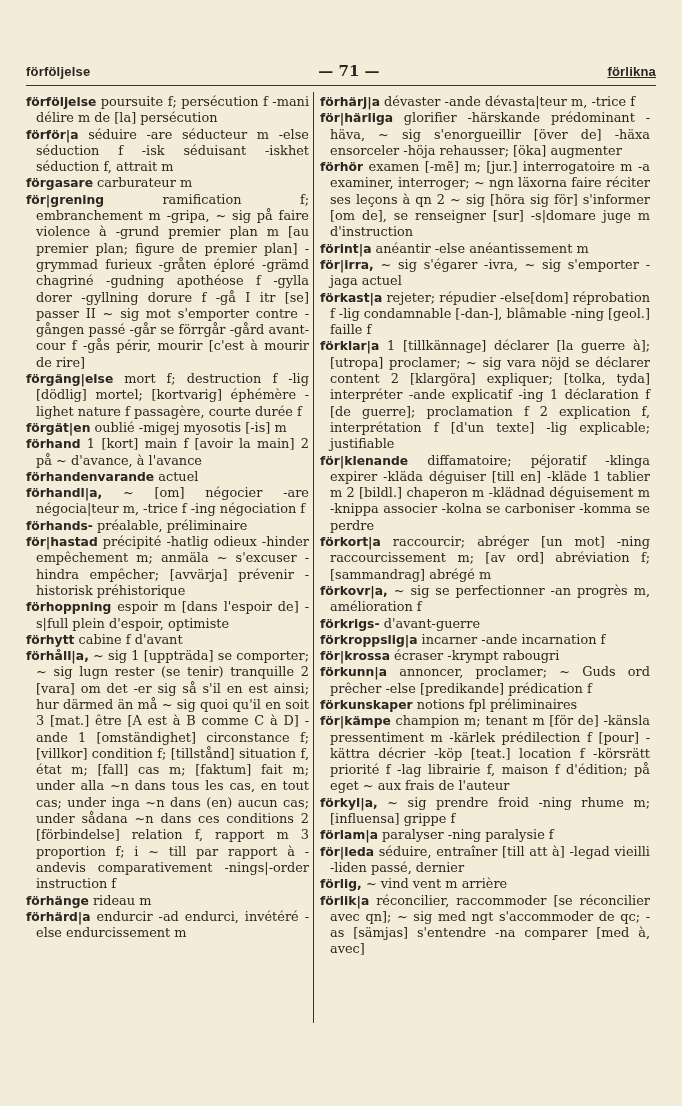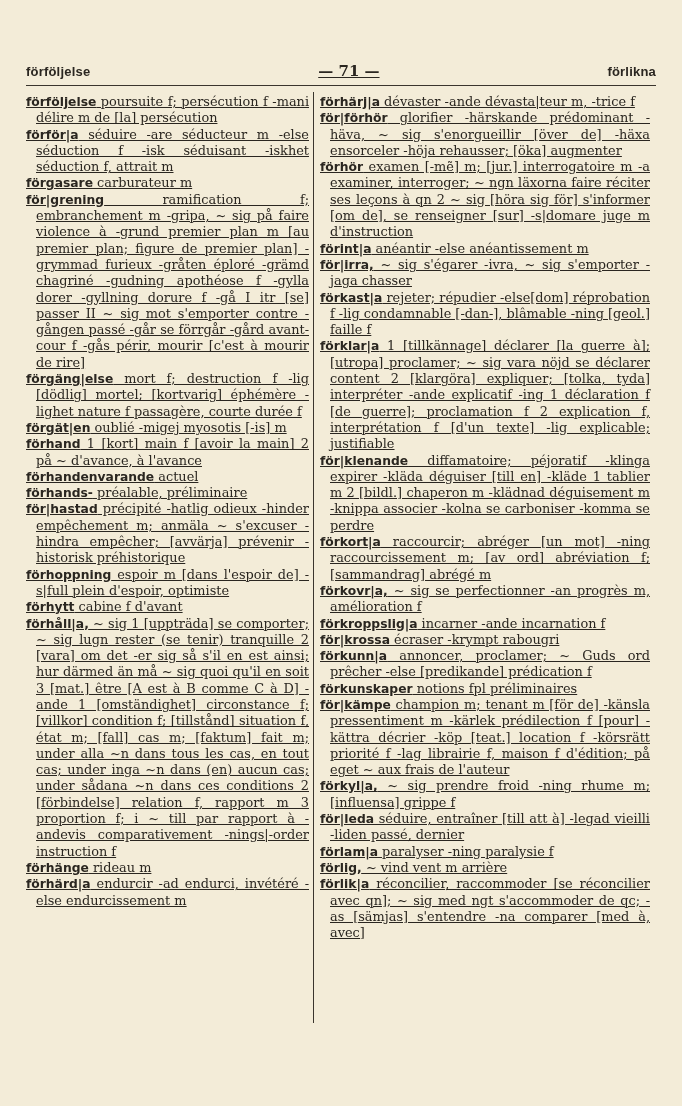--- a/index.html
+++ b/index.html
@@ -10,85 +10,87 @@
     color:#2a2620;
     position:relative;
   }
   .page { position:absolute; left:0; top:16px; width:682px; height:1106px;border-radius:27px; }
   .header {
     position:absolute; left:26px; right:26px; top:44px; height:22px;
     display:flex; justify-content:space-between; align-items:center;
     font-size:14px;
   }
   .header .guide { font-family:"Liberation Sans", sans-serif; font-weight:bold; font-size:13px; letter-spacing:0.2px; }
-  .header .pnum { font-family:"DejaVu Serif", serif; font-weight:bold; font-size:15px;text-decoration:underline; }
+  .header .pnum { font-family:"DejaVu Serif", serif; font-weight:bold; font-size:15px; }
   .rule {
     position:absolute; left:26px; right:26px; top:69px; height:0;
     border-top:1.5px solid #3a352d;
   }
   .col {
     position:absolute; top:78px;
     font-size:12.9px; line-height:16.3px;
     text-align:justify; hyphens:none;
   }
   .col.left { left:26px; width:283px; }
   .col.right { left:320px; width:330px; }
   .divider {
     position:absolute; left:313px; top:76px; width:0; height:931px;
     border-left:1.3px solid #3a352d;
   }
   .entry {
-    padding-left:10px; text-indent:-10px; margin:0;text-decoration:underline;
+    padding-left:10px; text-indent:-10px; margin:0;
   }
   .hw { font-family:"DejaVu Sans", sans-serif; font-weight:bold; font-size:12.3px; }
 </style>
 </head>
 <body>
 
 <div class="page">
   <div class="header">
     <span class="guide">förföljelse</span>
     <span class="pnum">— 71 —</span>
-    <span class="guide" style="">förlikna</span>
+    <span class="guide" style="text-decoration:underline;">förlikna</span>
   </div>
   <div class="rule"></div>
 
   <div class="col left" id="leftcol">
       <p class="entry"><span class="hw">förföljelse</span><span> poursuite f; persécution f -mani délire m de [la] persécution</span></p>
       <p class="entry"><span class="hw">förför|a</span><span> séduire -are séducteur m -else séduction f -isk séduisant -iskhet séduction f, attrait m</span></p>
       <p class="entry"><span class="hw">förgasare</span><span> carburateur m</span></p>
       <p class="entry"><span class="hw">för|grening</span><span> ramification f; embranchement m -gripa, ~ sig på faire violence à -grund premier plan m [au premier plan; figure de premier plan] -grymmad furieux -gråten éploré -grämd chagriné -gudning apothéose f -gylla dorer -gyllning dorure f -gå I itr [se] passer II ~ sig mot s'emporter contre -gången passé -går se förrgår -gård avant-cour f -gås périr, mourir [c'est à mourir de rire]</span></p>
       <p class="entry"><span class="hw">förgäng|else</span><span> mort f; destruction f -lig [dödlig] mortel; [kortvarig] éphémère -lighet nature f passagère, courte durée f</span></p>
       <p class="entry"><span class="hw">förgät|en</span><span> oublié -migej myosotis [-is] m</span></p>
       <p class="entry"><span class="hw">förhand</span><span> 1 [kort] main f [avoir la main] 2 på ~ d'avance, à l'avance</span></p>
       <p class="entry"><span class="hw">förhandenvarande</span><span> actuel</span></p>
+      <p class="entry"><span class="hw">förhandl|a,</span><span> ~ [om] négocier -are négocia|teur m, -trice f -ing négociation f</span></p>
       <p class="entry"><span class="hw">förhands-</span><span> préalable, préliminaire</span></p>
       <p class="entry"><span class="hw">för|hastad</span><span> précipité -hatlig odieux -hinder empêchement m; anmäla ~ s'excuser -hindra empêcher; [avvärja] prévenir -historisk préhistorique</span></p>
       <p class="entry"><span class="hw">förhoppning</span><span> espoir m [dans l'espoir de] -s|full plein d'espoir, optimiste</span></p>
       <p class="entry"><span class="hw">förhytt</span><span> cabine f d'avant</span></p>
       <p class="entry"><span class="hw">förhåll|a,</span><span> ~ sig 1 [uppträda] se comporter; ~ sig lugn rester (se tenir) tranquille 2 [vara] om det -er sig så s'il en est ainsi; hur därmed än må ~ sig quoi qu'il en soit 3 [mat.] être [A est à B comme C à D] -ande 1 [omständighet] circonstance f; [villkor] condition f; [tillstånd] situation f, état m; [fall] cas m; [faktum] fait m; under alla ~n dans tous les cas, en tout cas; under inga ~n dans (en) aucun cas; under sådana ~n dans ces conditions 2 [förbindelse] relation f, rapport m 3 proportion f; i ~ till par rapport à -andevis comparativement -nings|-order instruction f</span></p>
       <p class="entry"><span class="hw">förhänge</span><span> rideau m</span></p>
       <p class="entry"><span class="hw">förhärd|a</span><span> endurcir -ad endurci, invétéré -else endurcissement m</span></p>
     </div>
   <div class="divider"></div>
   <div class="col right" id="rightcol">
       <p class="entry"><span class="hw">förhärj|a</span><span> dévaster -ande dévasta|teur m, -trice f</span></p>
-      <p class="entry"><span class="hw">för|förhör</span><span> glorifier -härskande prédominant -häva, ~ sig s'enorgueillir [över de] -häxa ensorceler -höja rehausser; [öka] augmenter</span></p>
+      <p class="entry"><span class="hw">för|härliga</span><span> glorifier -härskande prédominant -häva, ~ sig s'enorgueillir [över de] -häxa ensorceler -höja rehausser; [öka] augmenter</span></p>
       <p class="entry"><span class="hw">förhör</span><span> examen [-mẽ] m; [jur.] interrogatoire m -a examiner, interroger; ~ ngn läxorna faire réciter ses leçons à qn 2 ~ sig [höra sig för] s'informer [om de], se renseigner [sur] -s|domare juge m d'instruction</span></p>
       <p class="entry"><span class="hw">förint|a</span><span> anéantir -else anéantissement m</span></p>
-      <p class="entry"><span class="hw">för|irra,</span><span> ~ sig s'égarer -ivra, ~ sig s'emporter -jaga chasser</span></p>
+      <p class="entry"><span class="hw">för|irra,</span><span> ~ sig s'égarer -ivra, ~ sig s'emporter -jaga actuel</span></p>
       <p class="entry"><span class="hw">förkast|a</span><span> rejeter; répudier -else[dom] réprobation f -lig condamnable [-dan-], blâmable -ning [geol.] faille f</span></p>
       <p class="entry"><span class="hw">förklar|a</span><span> 1 [tillkännage] déclarer [la guerre à]; [utropa] proclamer; ~ sig vara nöjd se déclarer content 2 [klargöra] expliquer; [tolka, tyda] interpréter -ande explicatif -ing 1 déclaration f [de guerre]; proclamation f 2 explication f, interprétation f [d'un texte] -lig explicable; justifiable</span></p>
       <p class="entry"><span class="hw">för|klenande</span><span> diffamatoire; péjoratif -klinga expirer -kläda déguiser [till en] -kläde 1 tablier m 2 [bildl.] chaperon m -klädnad déguisement m -knippa associer -kolna se carboniser -komma se perdre</span></p>
       <p class="entry"><span class="hw">förkort|a</span><span> raccourcir; abréger [un mot] -ning raccourcissement m; [av ord] abréviation f; [sammandrag] abrégé m</span></p>
       <p class="entry"><span class="hw">förkovr|a,</span><span> ~ sig se perfectionner -an progrès m, amélioration f</span></p>
+      <p class="entry"><span class="hw">förkrigs-</span><span> d'avant-guerre</span></p>
       <p class="entry"><span class="hw">förkroppslig|a</span><span> incarner -ande incarnation f</span></p>
       <p class="entry"><span class="hw">för|krossa</span><span> écraser -krympt rabougri</span></p>
       <p class="entry"><span class="hw">förkunn|a</span><span> annoncer, proclamer; ~ Guds ord prêcher -else [predikande] prédication f</span></p>
       <p class="entry"><span class="hw">förkunskaper</span><span> notions fpl préliminaires</span></p>
       <p class="entry"><span class="hw">för|kämpe</span><span> champion m; tenant m [för de] -känsla pressentiment m -kärlek prédilection f [pour] -kättra décrier -köp [teat.] location f -körsrätt priorité f -lag librairie f, maison f d'édition; på eget ~ aux frais de l'auteur</span></p>
       <p class="entry"><span class="hw">förkyl|a,</span><span> ~ sig prendre froid -ning rhume m; [influensa] grippe f</span></p>
+      <p class="entry"><span class="hw">förlam|a</span><span> paralyser -ning paralysie f</span></p>
       <p class="entry"><span class="hw">för|leda</span><span> séduire, entraîner [till att à] -legad vieilli -liden passé, dernier</span></p>
-      <p class="entry"><span class="hw">förlam|a</span><span> paralyser -ning paralysie f</span></p>
       <p class="entry"><span class="hw">förlig,</span><span> ~ vind vent m arrière</span></p>
       <p class="entry"><span class="hw">förlik|a</span><span> réconcilier, raccommoder [se réconcilier avec qn]; ~ sig med ngt s'accommoder de qc; -as [sämjas] s'entendre -na comparer [med à, avec]</span></p>
     </div>
 </div>
 
 </body></html>

